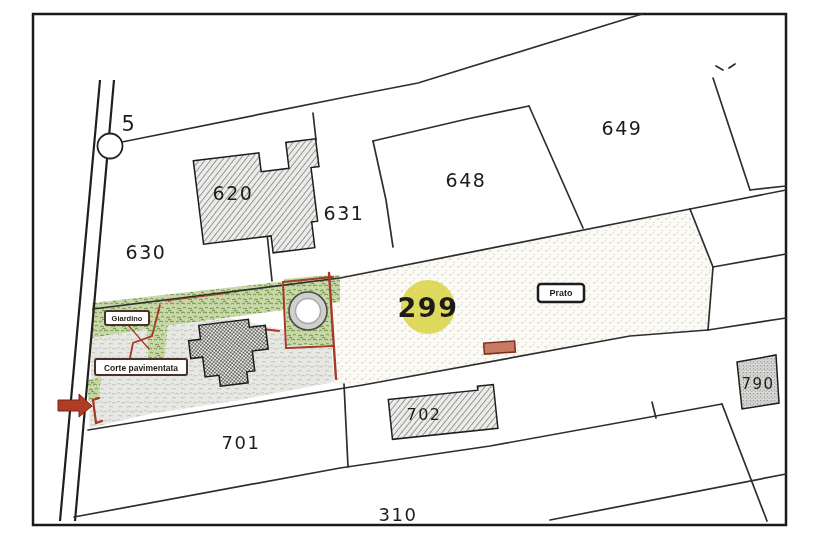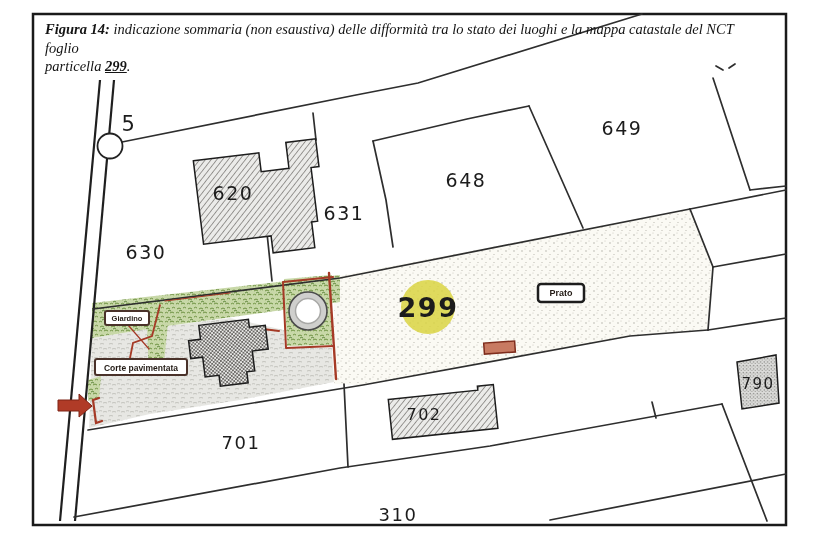--- a/index.html
+++ b/index.html
@@ -158,18 +158,14 @@
     <rect x="95" y="359" width="92" height="16" rx="2" fill="#ffffff" stroke="#4a322a" stroke-width="2"></rect>
     <text class="box-label" x="141" y="370.5" font-size="8.5" text-anchor="middle">Corte pavimentata</text>
   </g>
 
   <g>
     <rect x="538" y="284" width="46" height="18" rx="3" fill="#ffffff" stroke="#1d1d1d" stroke-width="2.5"></rect>
     <text class="box-label" x="561" y="296" font-size="9" text-anchor="middle">Prato</text>
   </g>
 </svg>
 
-<div class="frame-caption">
-  <span class="cap-bold">Figura 14:</span><span> indicazione sommaria (non esaustiva) delle difformità tra lo stato dei luoghi e la mappa catastale del NCT foglio</span><br>
-  <span>particella </span><span class="cap-ref">299</span><span>.</span>
-</div>
 
 </div>
 
 </body></html>

